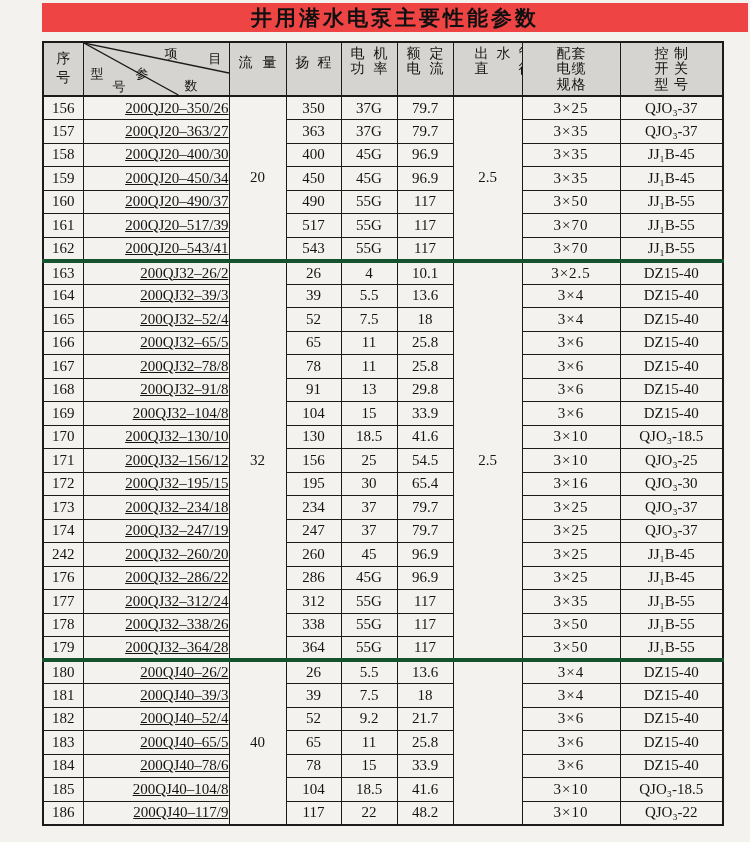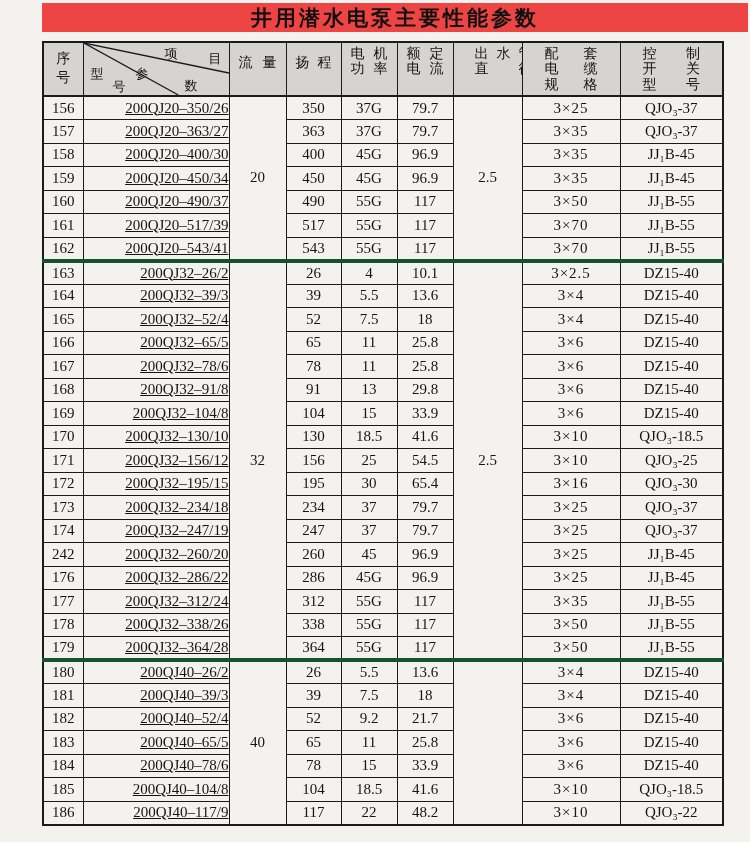--- a/index.html
+++ b/index.html
@@ -24,21 +24,21 @@
     border:1px solid #1b1b1b;padding:0;text-align:center;vertical-align:middle;
     overflow:hidden;white-space:nowrap;
   }
   .spec thead tr{height:52px;}
   .spec thead th{background:#d6d4d0;border-bottom:2px solid #1b1b1b;font-weight:normal;font-size:14px;}
   .hwrap{display:flex;flex-direction:column;justify-content:space-between;height:52px;box-sizing:border-box;padding:12px 0;}
   .hwrap.three{padding:3px 0;}
   .jl{width:100%;box-sizing:border-box;text-align:justify;text-align-last:justify;font-size:14px;line-height:1.1;}
   .pad-s{padding:0 9px;}
   .pad-d{padding:0 5px;margin-left:16px;}
-  .pad-w{padding:0 22px;}
+  .pad-w{padding:0 34px;}
   .unit{width:100%;text-align:center;font-size:17px;line-height:1.1;letter-spacing:0;margin-top:36px;}
   .seqwrap{display:flex;flex-direction:column;justify-content:space-evenly;height:52px;box-sizing:border-box;padding:5px 0;}
   .seqwrap div{font-size:14px;line-height:1.05;}
   .diagwrap{position:relative;height:52px;}
   .diag-svg{position:absolute;left:0;top:0;width:100%;height:100%;}
   .dg{position:absolute;font-size:13px;line-height:1;}
   .dg-item1{left:81px;top:4px;}
   .dg-item2{left:125px;top:9px;}
   .dg-param1{left:52px;top:24px;}
   .dg-param2{left:101px;top:36px;}
@@ -239,21 +239,21 @@
           <td class="c-seq">166</td>
           <td class="c-model">200QJ32–65/5</td>
           <td>65</td>
           <td>11</td>
           <td>25.8</td>
           <td class="c-cable">3×6</td>
           <td class="c-switch">DZ15-40</td>
         </tr>
         <tr>
           <td class="c-seq">167</td>
-          <td class="c-model">200QJ32–78/6</td>
+          <td class="c-model">200QJ32–78/8</td>
           <td>78</td>
           <td>11</td>
           <td>25.8</td>
           <td class="c-cable">3×6</td>
           <td class="c-switch">DZ15-40</td>
         </tr>
         <tr>
           <td class="c-seq">168</td>
           <td class="c-model">200QJ32–91/8</td>
           <td>91</td>

